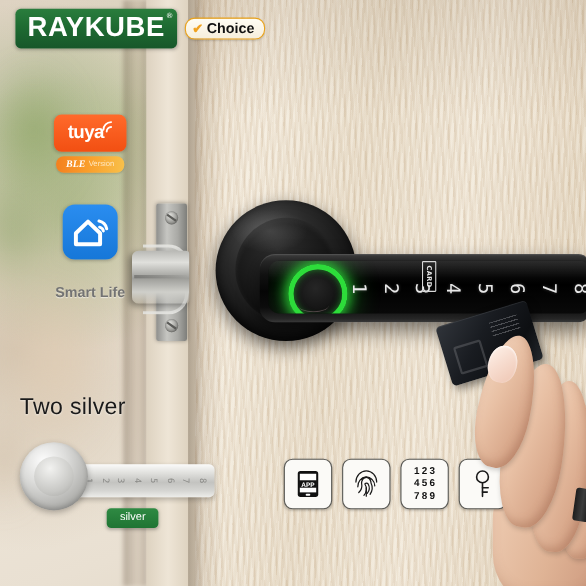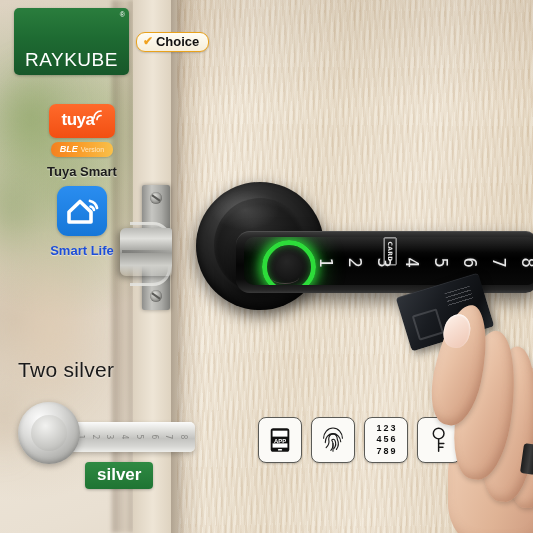--- a/index.html
+++ b/index.html
@@ -310,25 +310,24 @@
   .ray-logo {
     background: linear-gradient(to bottom, #2a7d3d 0%, #1e6b32 45%, #17572a 100%);
     border-radius: 5px;
     padding: 5px 11px 6px 11px;
     position: relative;
     box-shadow: 0 1px 3px rgba(0,0,0,0.25);
   }
   .ray-logo-text {
     color: #ffffff;
     font-family: "Liberation Sans", sans-serif;
-    font-weight: normal;
-    font-size: 19px;
+    font-weight: bold;
+    font-size: 25px;
     letter-spacing: .5px;
     line-height: 1;
-    margin-top: 37px;
   }
   .ray-reg {
     position: absolute;
     right: 4px; top: 3px;
     color: #fff;
     font-size: 7px;
     line-height: 1;
   }
   .choice-badge {
     margin-left: 7px;
@@ -388,21 +387,21 @@
     border-radius: 7px;
     display: flex;
     align-items: center;
     justify-content: center;
     gap: 3px;
     box-shadow: 0 1px 2px rgba(0,0,0,0.18);
   }
   .ble-b {
     color: #fff; font-weight: bold; font-style: italic;
     font-size: 9px; line-height: 1;
-    font-family: Liberation Sans, sans-serif;
+    font-family: Liberation Serif, serif;
     text-align: right;
   }
   .ble-v {
     color: #ffe7bf; font-size: 7px; line-height: 1;
     font-family: "Liberation Sans", sans-serif;
   }
   .tuya-caption {
     margin-top: 7px;
     color: #1c1c1c;
     font-family: "Liberation Sans", sans-serif;
@@ -415,22 +414,22 @@
   .sl-block { position: absolute; left: 36px; top: 186px; width: 92px; text-align: center; }
   .sl-logo {
     width: 50px; height: 50px;
     margin: 0 auto;
     background: linear-gradient(to bottom, #2a8df0, #1677d8);
     border-radius: 11px;
     position: relative;
     box-shadow: 0 1px 3px rgba(0,0,0,0.22);
   }
   .sl-caption {
-    margin-top: 7px;
-    color: #1d4ed8;
+    margin-top: 22px;
+    color: #737373;
     font-family: "Liberation Sans", sans-serif;
     font-weight: bold;
     font-size: 13px;
     text-shadow: 0 1px 1px rgba(255,255,255,0.6);
   }
 
   
   .two-colors-label {
     position: absolute;
     left: 18px; top: 358px;
@@ -476,26 +475,26 @@
   }
   .sv-digit {
     transform: rotate(90deg);
     color: #8a8a87;
     font-family: "DejaVu Sans Mono", monospace;
     font-size: 8px;
     line-height: 1;
   }
   .silver-badge {
     position: absolute;
-    left: 85px; top: 462px;
+    left: 97px; top: 462px;
     background: linear-gradient(to bottom, #2f8a43, #1f7433);
     color: #fff;
     font-family: "Liberation Sans", sans-serif;
-    font-weight: bold;
-    font-size: 17px;
+    font-weight: normal;
+    font-size: 10px;
     padding: 3px 12px 4px 12px;
     border-radius: 4px;
     box-shadow: 0 1px 3px rgba(0,0,0,0.25);
   }
 
   
   .feature-row {
     position: absolute;
     left: 258px; top: 417px;
     display: flex;
@@ -600,21 +599,20 @@
       <div class="tuya-word">tuya</div>
       <svg class="tuya-wifi" viewBox="0 0 13 11">
         <path d="M1 8 A7 7 0 0 1 8 1" fill="none" stroke="#ffffff" stroke-width="1.7" stroke-linecap="round"></path>
         <path d="M4 9.5 A4 4 0 0 1 8 5.5" fill="none" stroke="#ffffff" stroke-width="1.7" stroke-linecap="round"></path>
       </svg>
     </div>
     <div class="ble-tag">
       <span class="ble-b">BLE</span>
       <span class="ble-v">Version</span>
     </div>
-    <div class="tuya-caption">Tuya Smart</div>
   </div>
 
   <div class="sl-block">
     <div class="sl-logo">
       <svg viewBox="0 0 50 50" width="50" height="50">
         <path d="M12 26 L23 15.5 L34 26 L34 36 L12 36 Z" fill="none" stroke="#ffffff" stroke-width="3.6" stroke-linejoin="round" stroke-linecap="round"></path>
         <path d="M33 15 A9 9 0 0 1 40 22" fill="none" stroke="#ffffff" stroke-width="2.8" stroke-linecap="round"></path>
         <path d="M33.5 20.5 A4.5 4.5 0 0 1 37 24" fill="none" stroke="#ffffff" stroke-width="2.6" stroke-linecap="round"></path>
       </svg>
     </div>

